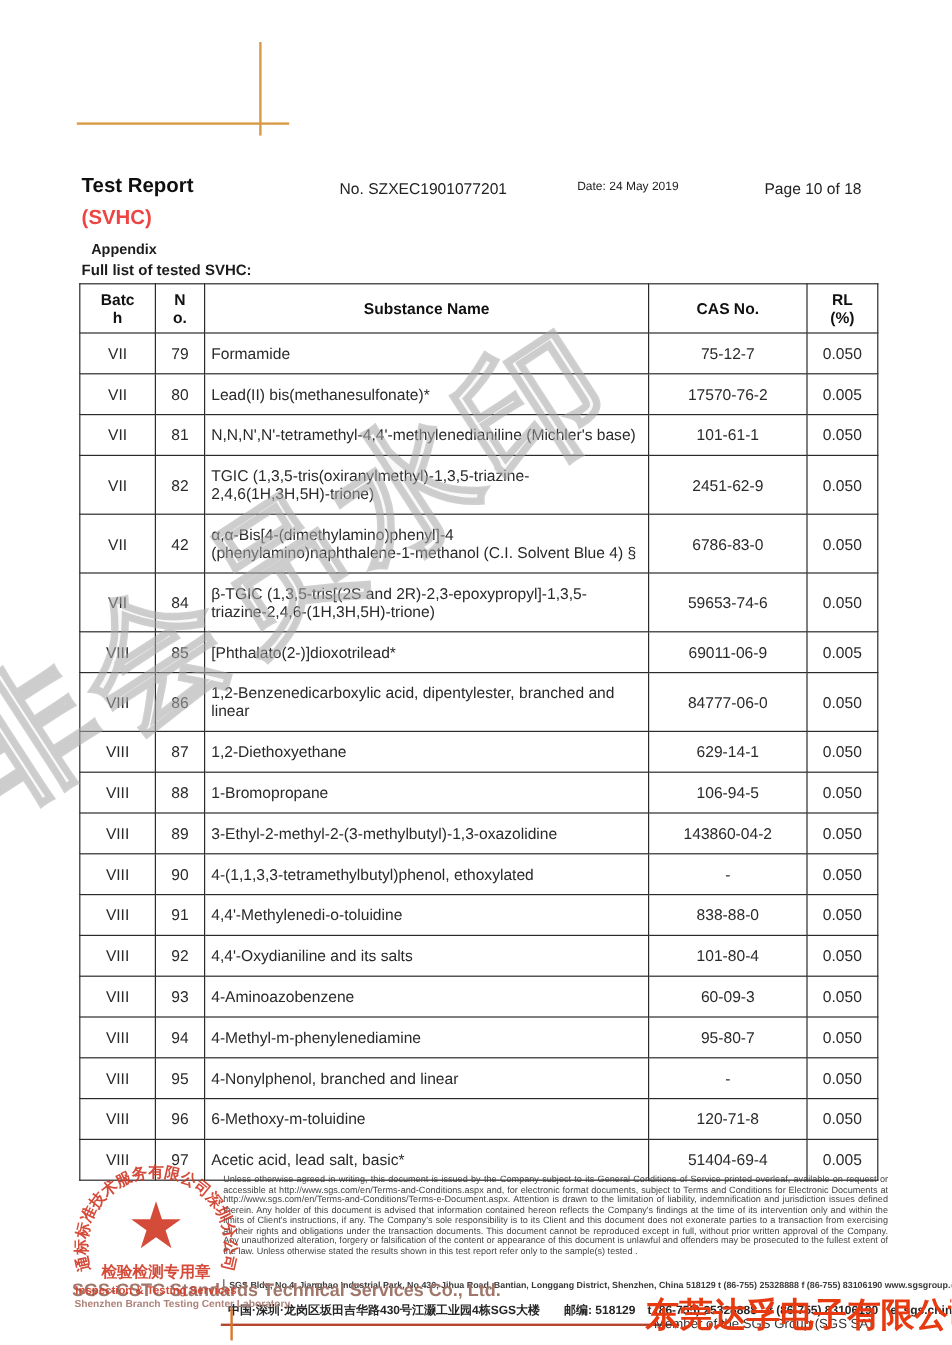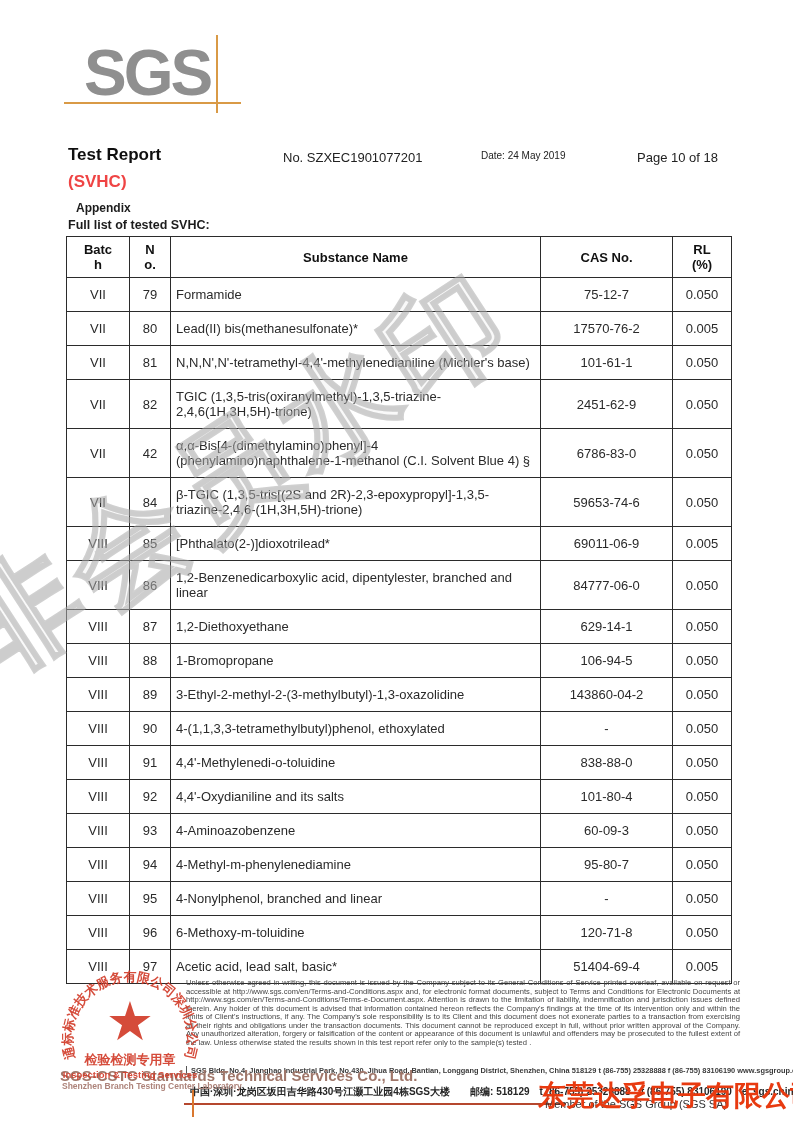--- a/index.html
+++ b/index.html
@@ -83,21 +83,20 @@
   .company-line2 {
     position:absolute; left:62px; top:1081px; font-size:8.5px; font-weight:bold;
     color:#ad837a; white-space:nowrap; z-index:5;
   }
 </style>
 </head>
 <body>
 
 <div class="page">
 
-  <div class="logo">SGS</div>
   <div class="crosshair-v"></div>
   <div class="crosshair-h"></div>
 
   <div class="report-title">Test Report</div>
   <div class="report-subtitle">(SVHC)</div>
   <div class="hdr-no">No. SZXEC1901077201</div>
   <div class="hdr-date">Date: 24 May 2019</div>
   <div class="hdr-page">Page 10 of 18</div>
 
   <div class="appendix-heading">Appendix</div>

